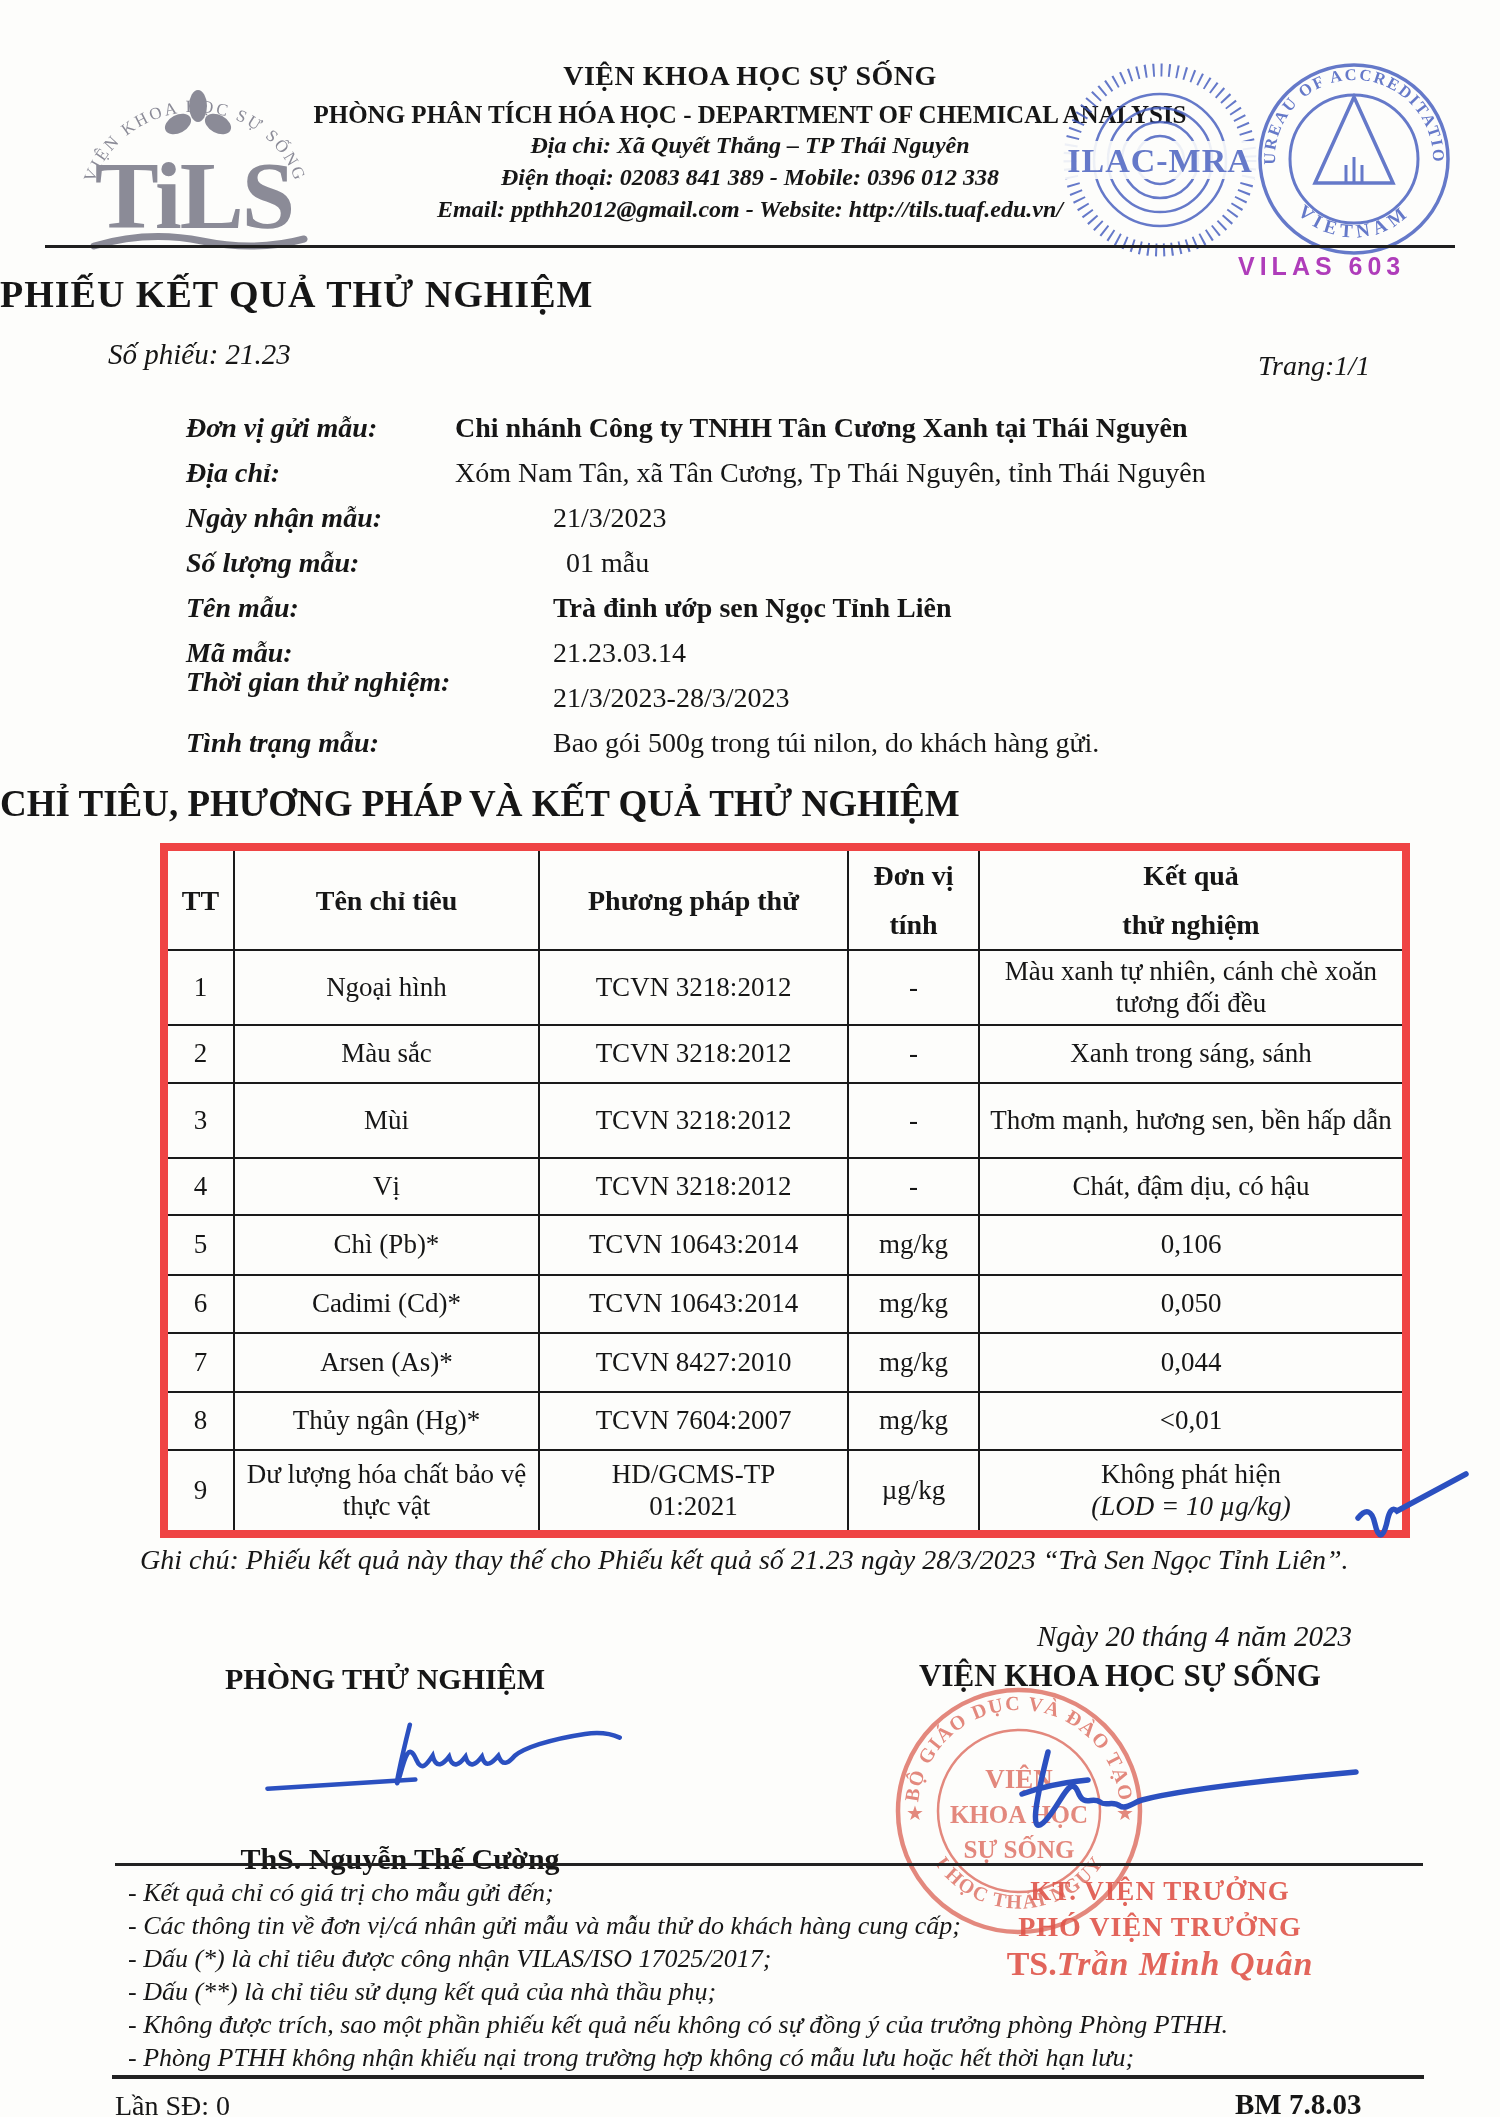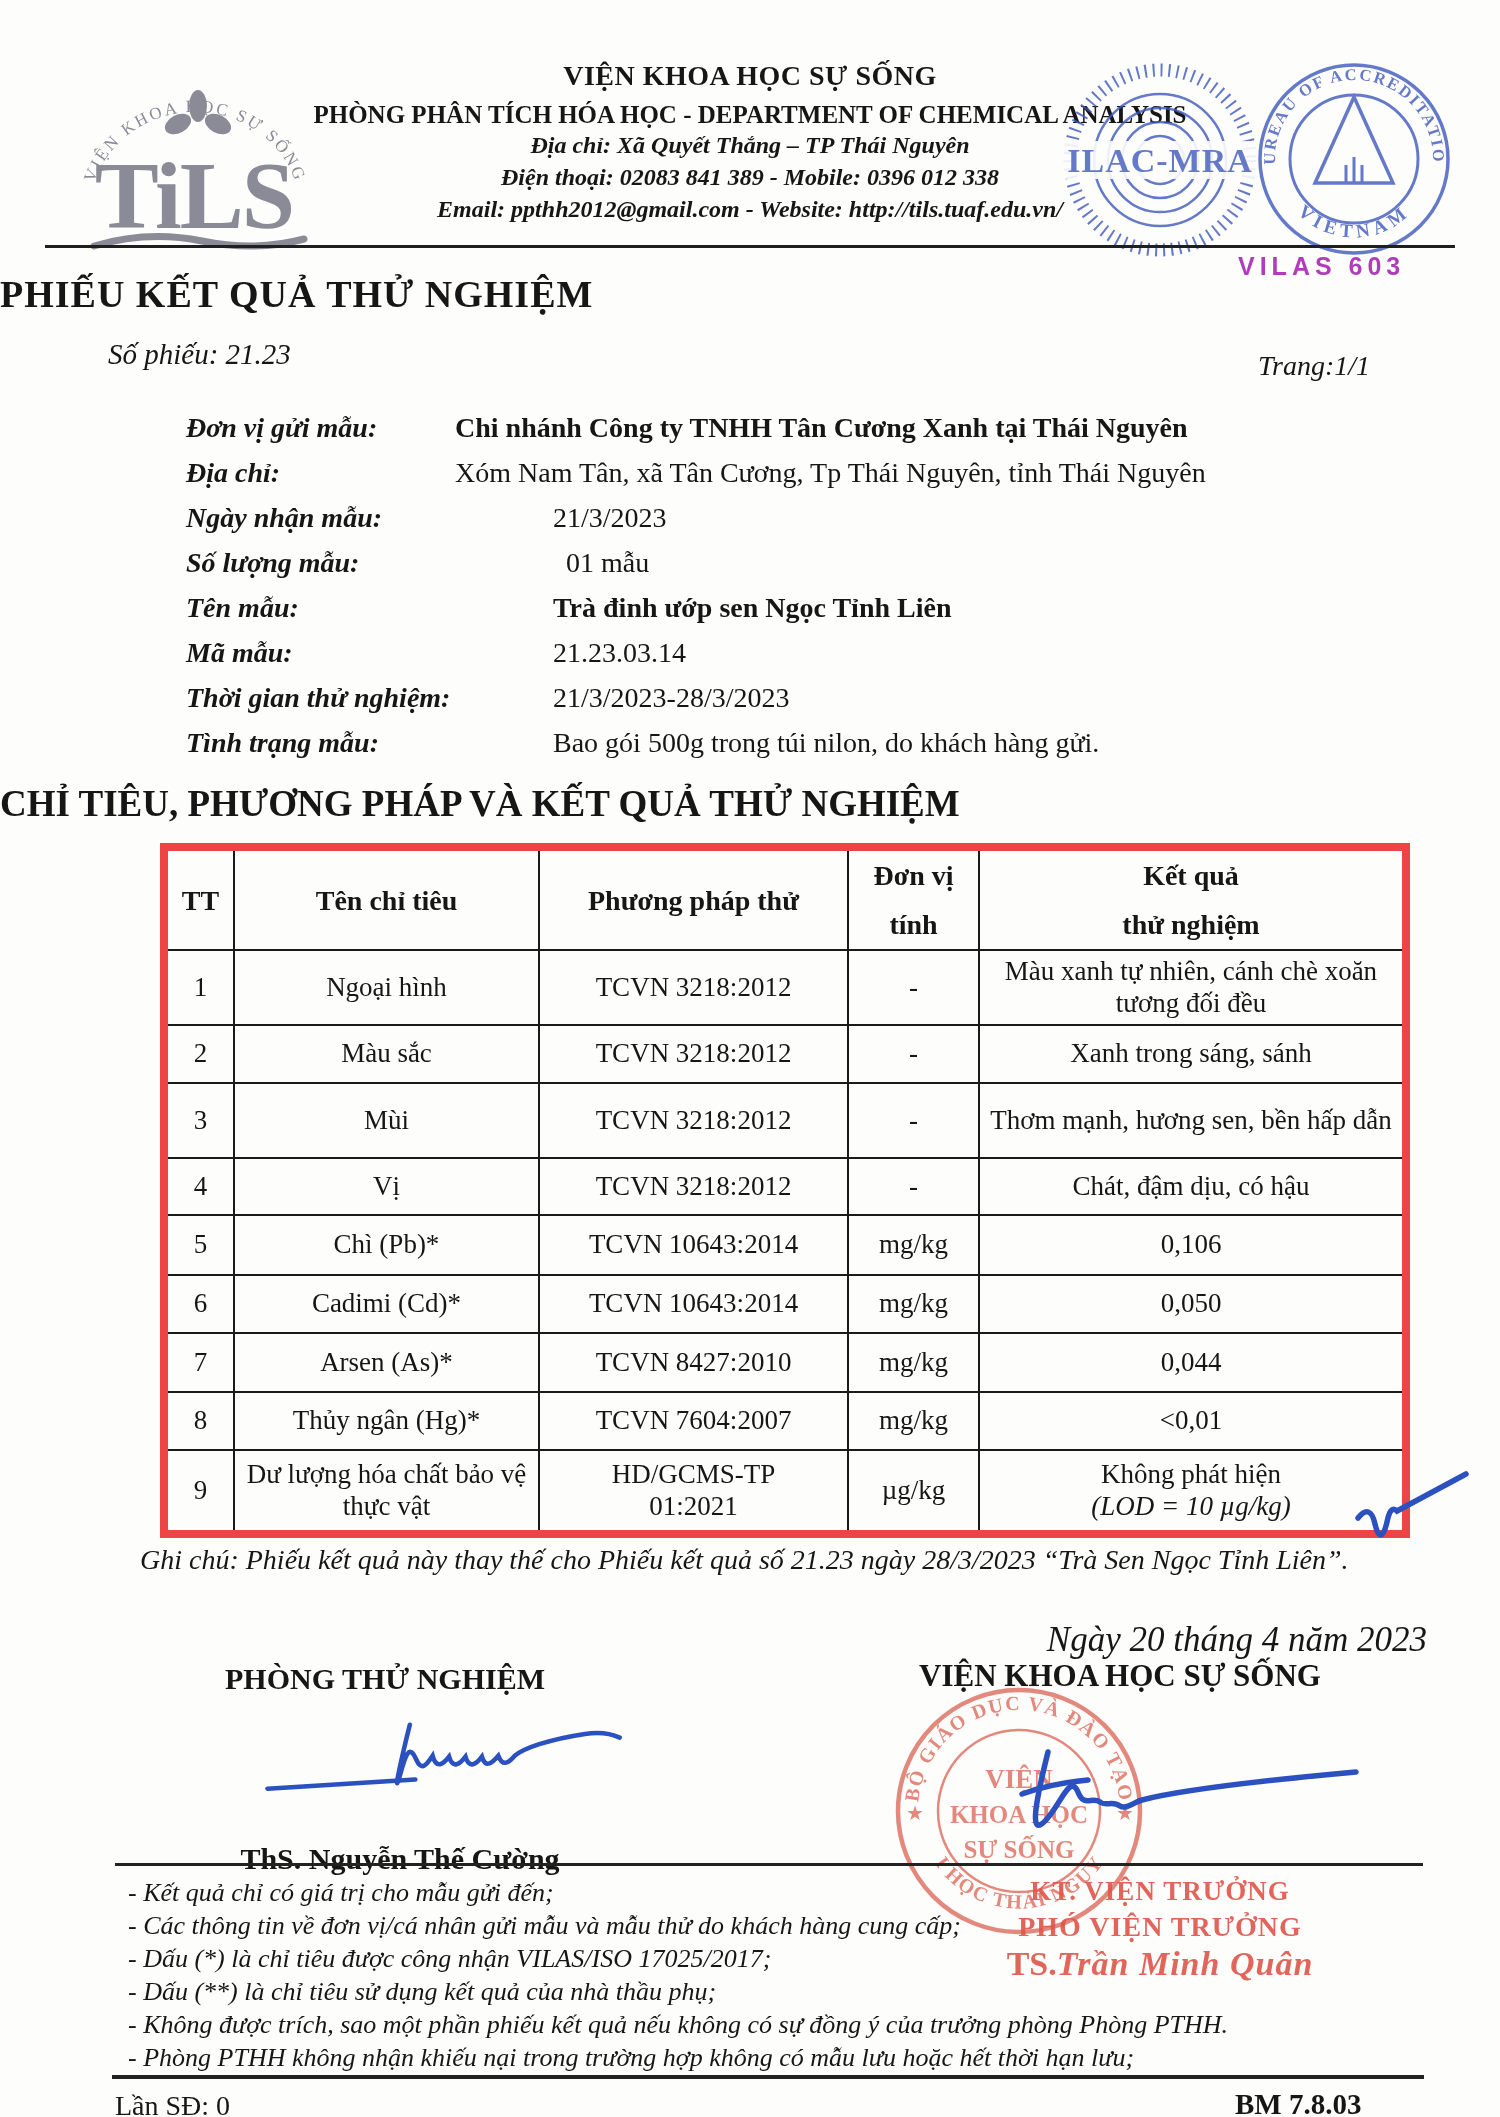--- a/index.html
+++ b/index.html
@@ -40,21 +40,21 @@
                      white-space:pre-line; line-height:1.75; height:92px; padding:0 4px; }
   table.results td { font-size:27px; text-align:center; vertical-align:middle;
                      padding:2px 8px; line-height:1.18; white-space:pre-line; }
   td.c-name { text-align:left; padding-left:15px; }
   .res-note { font-style:italic; }
   tr.r1{height:75px} tr.r2{height:58px} tr.r3{height:75px} tr.r4{height:57px}
   tr.r5{height:60px} tr.r6{height:58px} tr.r7{height:59px} tr.r8{height:58px} tr.r9{height:84px}
 
   
   .ghi-chu { left:140px; top:1540px; width:1270px; font-size:28px; font-style:italic; line-height:1.4; }
-  .date-line { left:1007px; top:1620px; width:420px; text-align:right; font-size:35px; font-style:italic; }
+  .date-line { left:1037px; top:1620px; width:420px; text-align:left; font-size:29px; font-style:italic; }
   .sig-title-left  { left:200px; top:1662px; width:370px; text-align:center; font-size:30px; font-weight:bold; }
   .sig-title-right { left:880px; top:1658px; width:480px; text-align:center; font-size:31px; font-weight:bold; }
   .sig-name-left { left:210px; top:1842px; width:380px; text-align:center; font-size:30px; font-weight:bold; }
 
   .red-block { left:995px; top:1876px; width:330px; text-align:center; color:#e0554a; opacity:0.9; }
   .red-l1 { font-size:27px; font-weight:bold; letter-spacing:1px; }
   .red-l2 { font-size:28px; font-weight:bold; letter-spacing:1px; margin-top:4px; }
   .red-l3 { font-size:34px; margin-top:2px; white-space:nowrap; }
   .red-l3 .prefix { font-weight:bold; font-style:normal; }
   .red-l3 .script { font-style:italic; font-weight:bold; letter-spacing:1px; }
@@ -146,21 +146,21 @@
 
   <div class="lbl" style="top:547px">Số lượng mẫu:</div>
   <div class="val" style="left:566px; top:547px">01 mẫu</div>
 
   <div class="lbl" style="top:592px">Tên mẫu:</div>
   <div class="val b" style="left:553px; top:592px">Trà đinh ướp sen Ngọc Tỉnh Liên</div>
 
   <div class="lbl" style="top:637px">Mã mẫu:</div>
   <div class="val" style="left:553px; top:637px">21.23.03.14</div>
 
-  <div class="lbl" style="top:682px">Thời gian thử nghiệm:</div>
+  <div class="lbl" style="top:666px">Thời gian thử nghiệm:</div>
   <div class="val" style="left:553px; top:682px">21/3/2023-28/3/2023</div>
 
   <div class="lbl" style="top:727px">Tình trạng mẫu:</div>
   <div class="val" style="left:553px; top:727px">Bao gói 500g trong túi nilon, do khách hàng gửi.</div>
 
   <div class="abs section-title">CHỈ TIÊU, PHƯƠNG PHÁP VÀ KẾT QUẢ THỬ NGHIỆM</div>
 
   <table class="results">
     <colgroup>
         <col style="width:70px">

